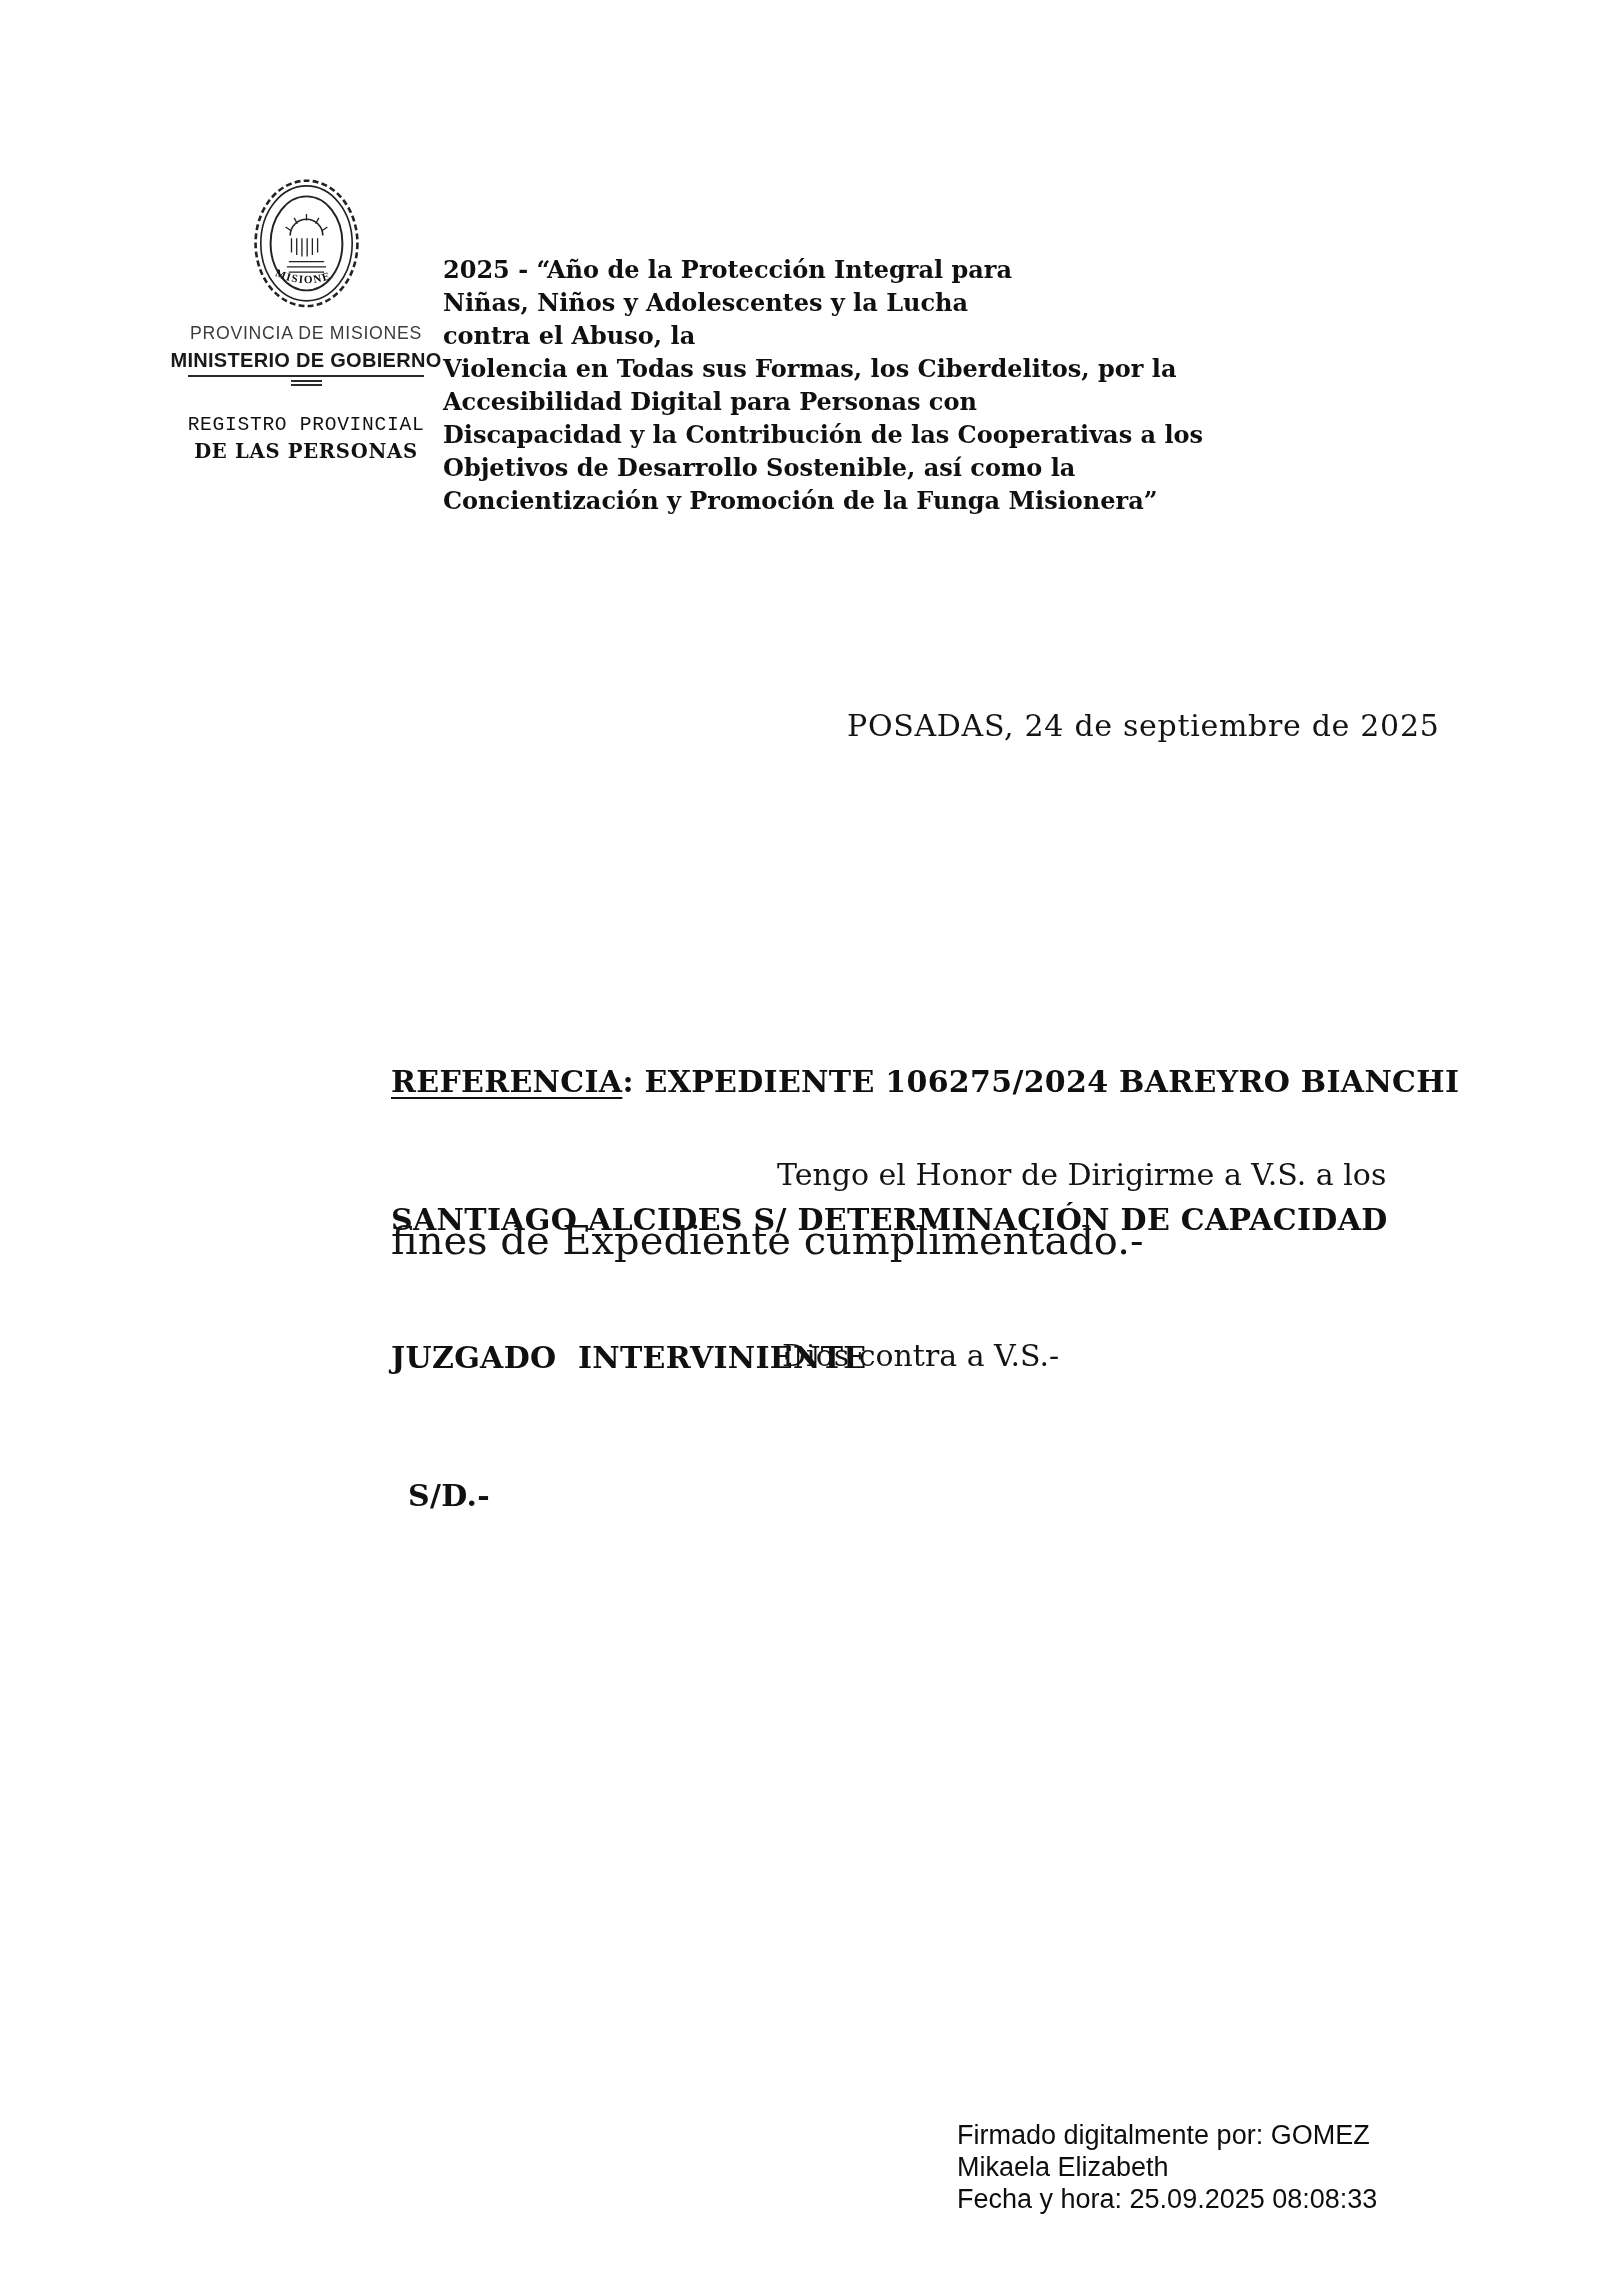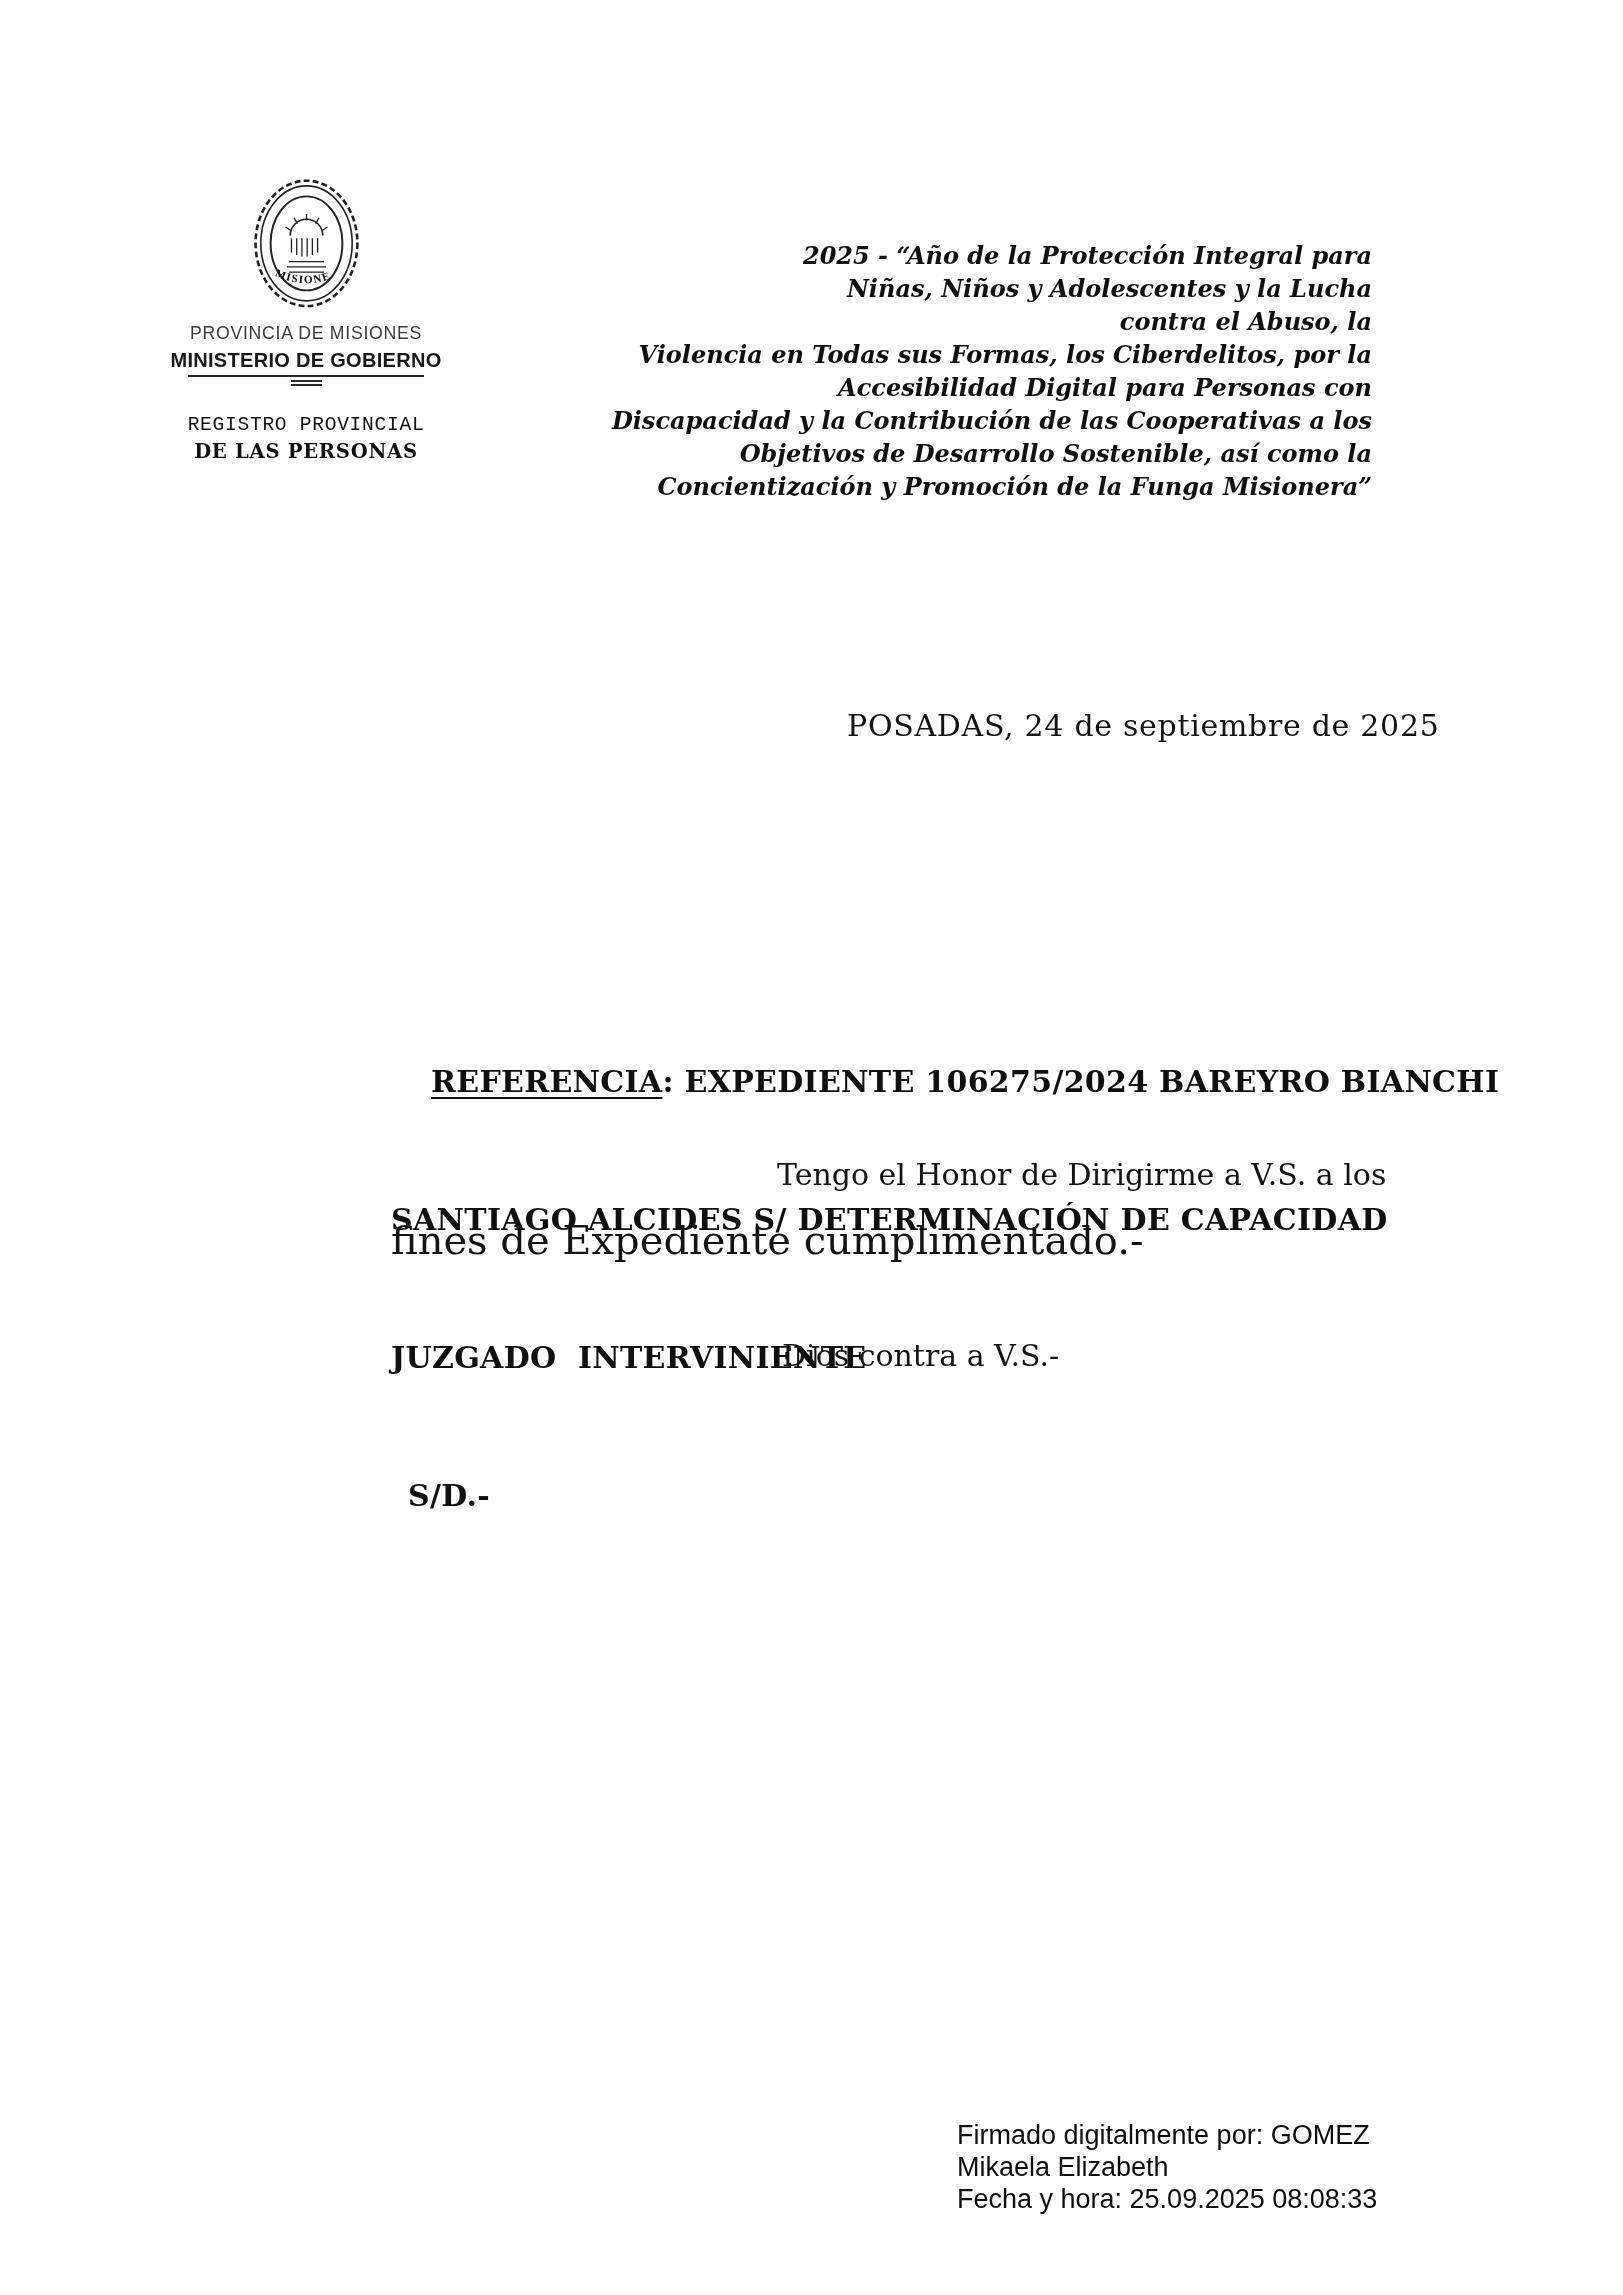--- a/index.html
+++ b/index.html
@@ -26,33 +26,33 @@
     font-family:"Liberation Sans", sans-serif;
     font-size:20px; font-weight:bold; color:#191919; letter-spacing:0.3px;
   }
   .ms-rule { width:236px; border-top:2px solid #2a2a2a; margin:3.3px auto 0; }
   .ms-orn  { width:31px; height:5.9px; border-top:2px solid #2a2a2a; border-bottom:2px solid #2a2a2a; margin:3.3px auto 0; }
   .registry1 { margin-top:27.5px; font-size:19.6px; letter-spacing:0.7px; color:#111;font-family:Liberation Mono, monospace; }
   .registry2 { margin-top:3.9px; font-size:19.6px; font-weight:bold; letter-spacing:0.7px; color:#111; }
 
   
   .motto {
-    position:absolute; left:443px; top:239px; width:929px;
-    text-align:right; font-weight:bold;
-    font-size:24px; line-height:33px; color:#101010;font-style:italic;
+    position:absolute; left:443px; top:253px; width:929px;
+    text-align:left; font-weight:bold;
+    font-size:24px; line-height:33px; color:#101010;
   }
 
   
   .date-line { position:absolute; left:847px; top:708px; font-size:30px; letter-spacing:0.7px; }
   .reference {
     position:absolute; left:391px; top:967px; width:1126px;
     font-weight:bold; font-size:30px; line-height:46px;
     letter-spacing:0.3px; white-space:pre-wrap; color:#101010;
   }
-  .ref-label { text-decoration:underline; text-underline-offset:4.6px; text-decoration-thickness:2px;margin-left:40px; }
+  .ref-label { text-decoration:underline; text-underline-offset:4.6px; text-decoration-thickness:2px; }
   .sd-line { padding-left:17px; }
   .para1   { position:absolute; left:777px; top:1157px; font-size:30px; }
   .para2   { position:absolute; left:391px;  top:1217px; font-size:40px; }
   .closing { position:absolute; left:782px; top:1338px; font-size:30px; }
 
   
   .signature {
     position:absolute; left:957px; top:2119px;
     font-family:"Liberation Sans", sans-serif;
     font-size:27px; line-height:32px; color:#0d0d0d;

